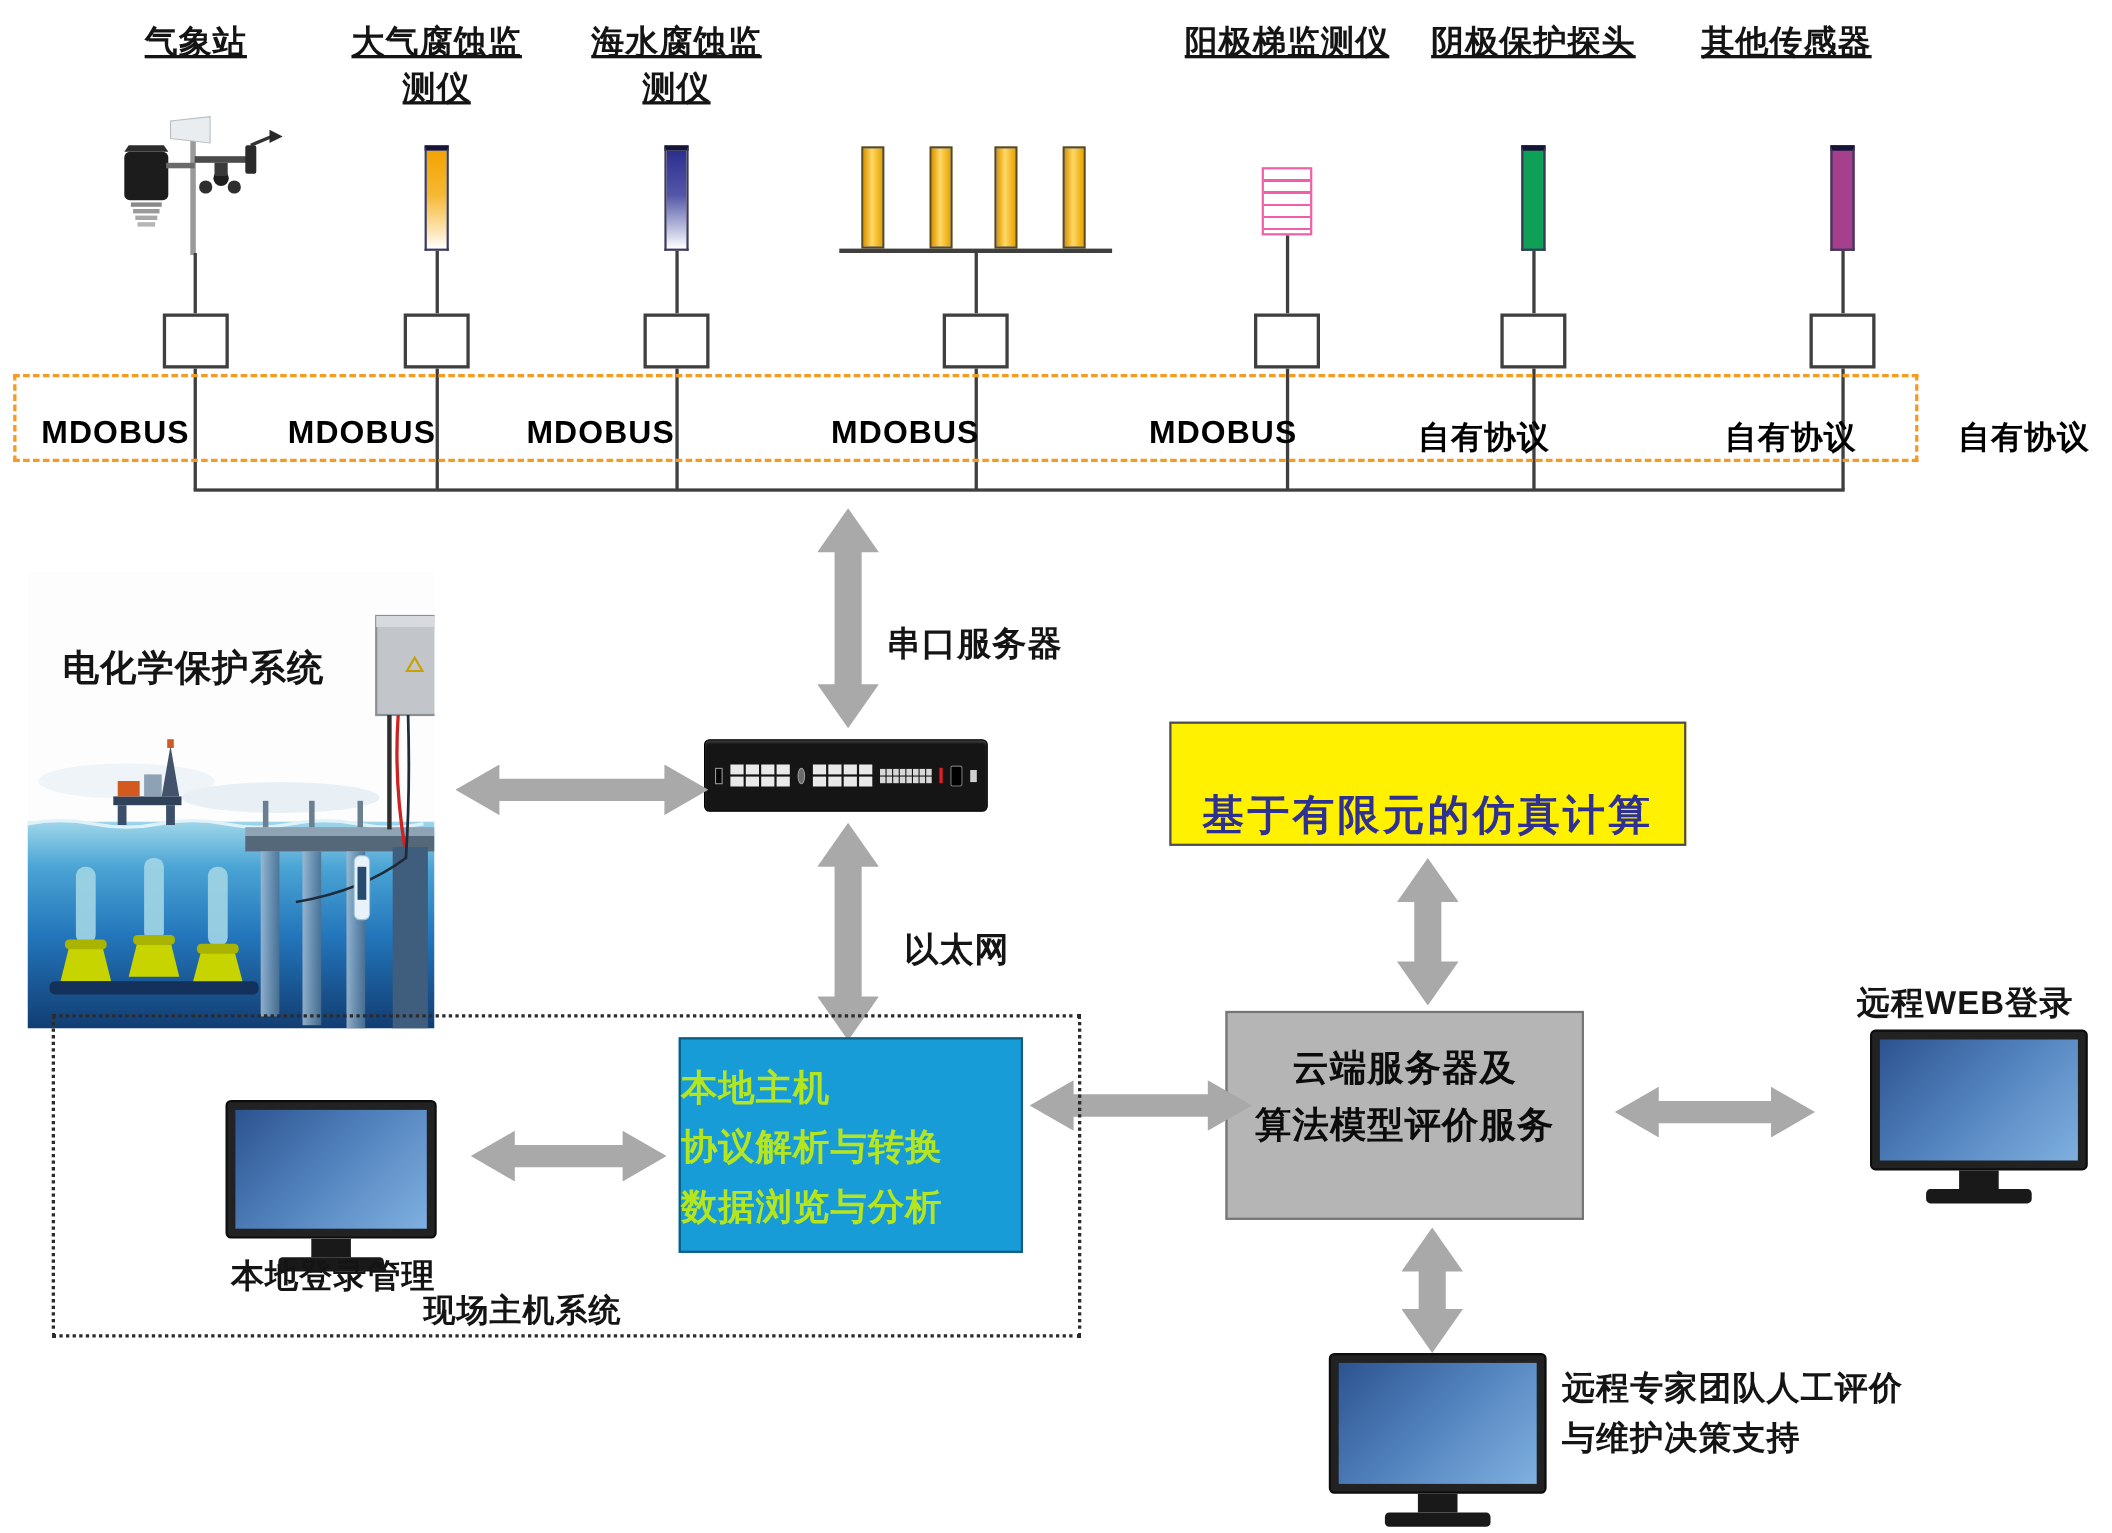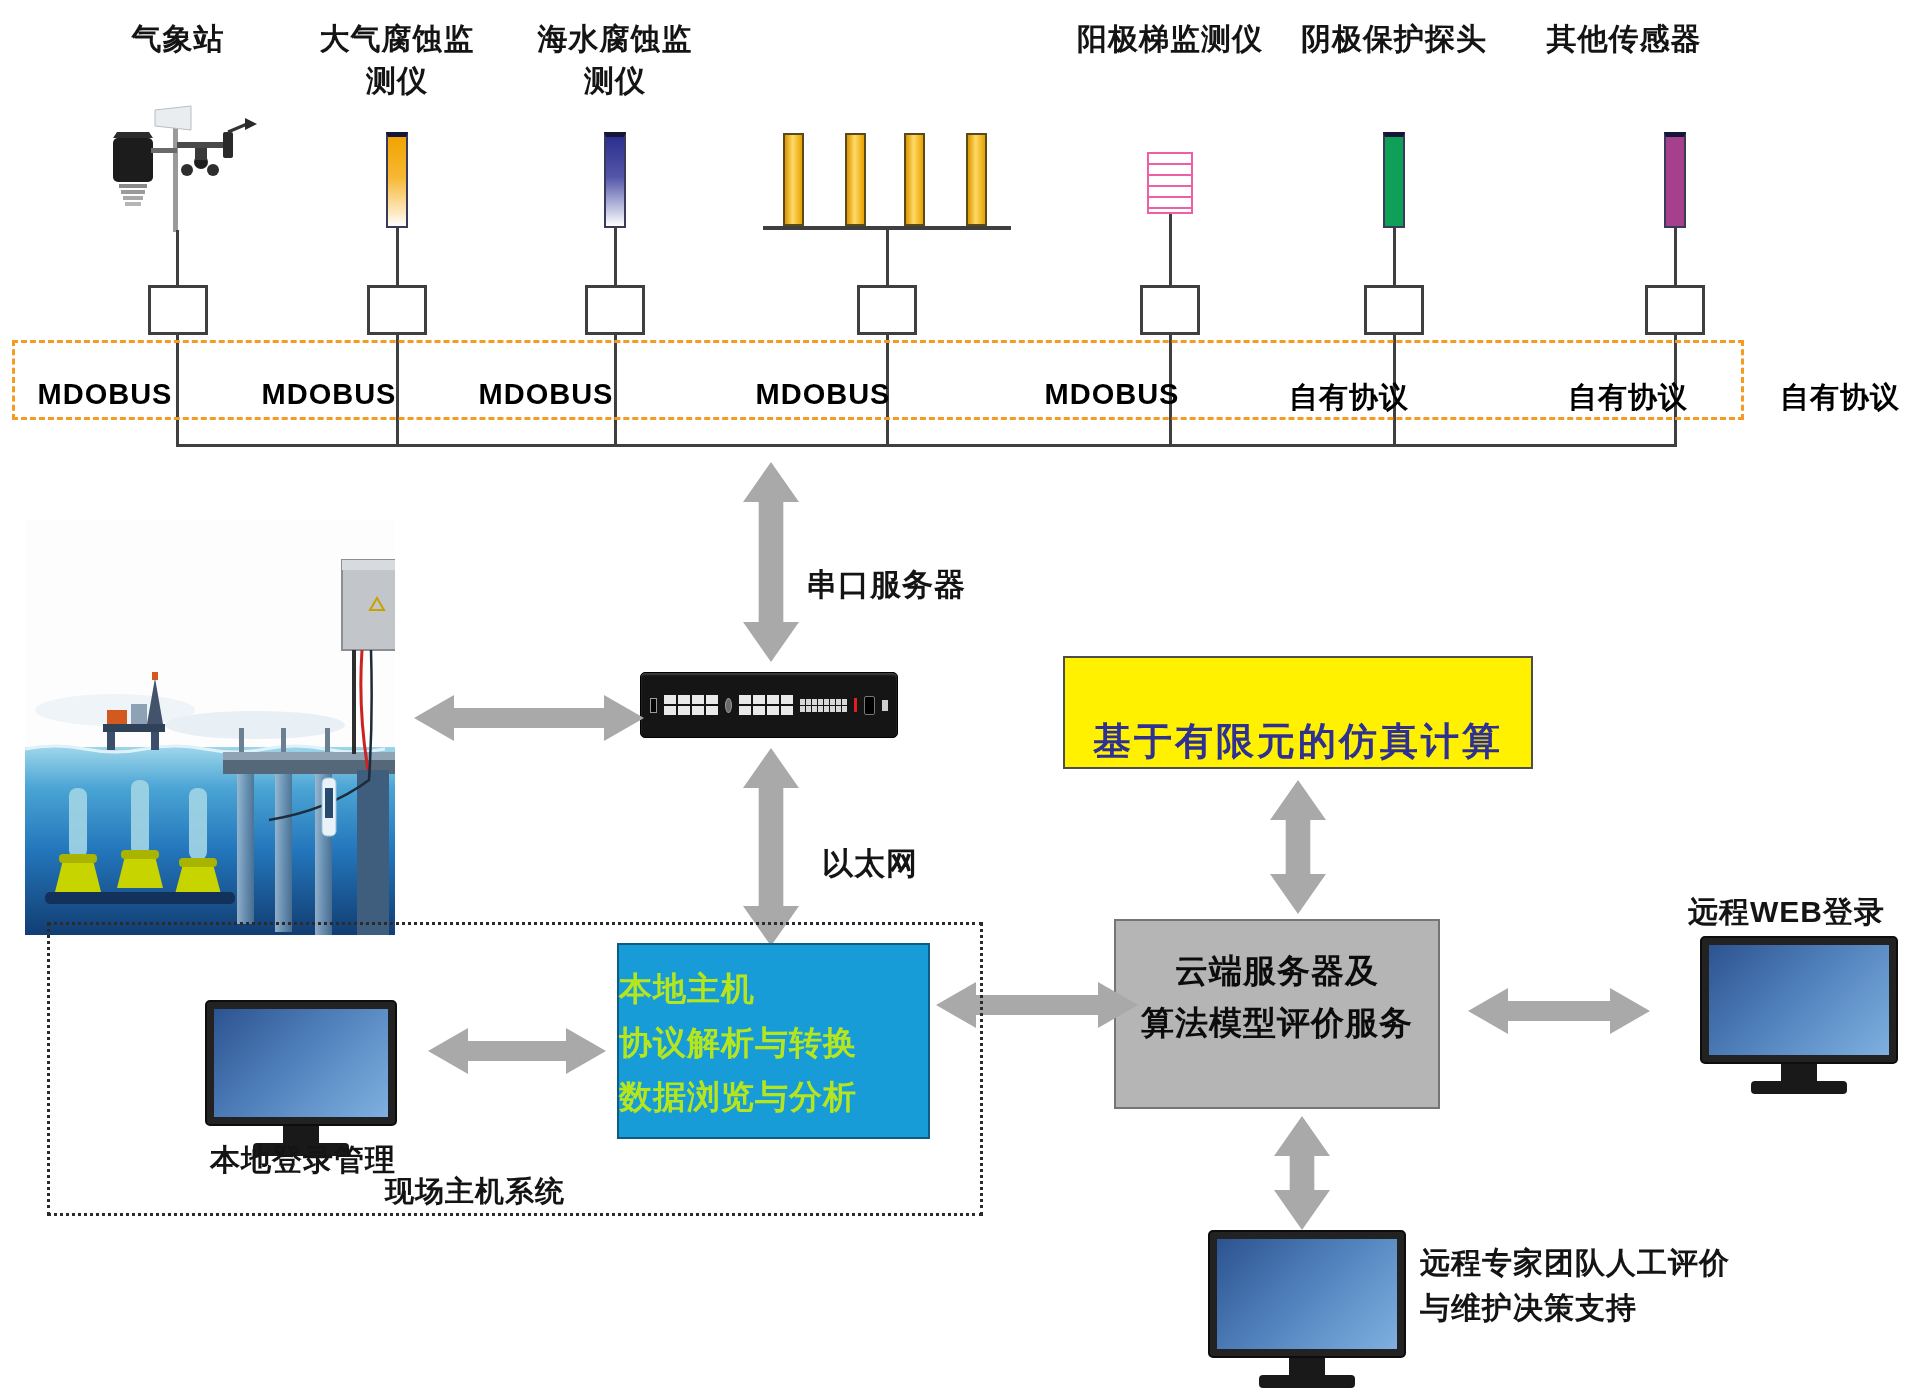--- a/index.html
+++ b/index.html
@@ -1,21 +1,21 @@
 <!DOCTYPE html>
 <html><head>
 <meta charset="utf-8">
 <style>
   html,body{margin:0;padding:0;background:#ffffff;}
   #stage{position:relative;width:1920px;height:1394px;background:#ffffff;overflow:hidden;
          font-family:"Liberation Sans","DejaVu Sans",sans-serif;color:#111;}
   .abs{position:absolute;}
   
   .sensor-label{position:absolute;top:18px;width:340px;text-align:center;
-                font-size:30px;font-weight:600;line-height:42px;color:#141414;letter-spacing:1px;}
+                font-size:30px;font-weight:600;line-height:42px;color:#141414;letter-spacing:1px;text-decoration:underline;}
   .bar{position:absolute;top:132px;width:22px;height:96px;box-sizing:border-box;
        border:2px solid #3a3a5a;border-top:5px solid #15153a;}
   .bar-orange{background:linear-gradient(to bottom,#f2a300 0%,#f6b832 45%,#fde9c0 85%,#ffffff 100%);}
   .bar-blue{background:linear-gradient(to bottom,#2d2f8f 0%,#5356a8 45%,#cdd0e6 85%,#ffffff 100%);}
   .bar-green{background:#0fa058;}
   .bar-purple{background:#a63f8c;}
   .rebar{position:absolute;top:133px;width:21px;height:93px;box-sizing:border-box;border:2px solid #5a4a1a;
          background:linear-gradient(90deg,#dc9500 0%,#ffd966 45%,#e8a300 100%);}
   .rebar-base{position:absolute;top:226px;height:4px;background:#3f3f3f;}
   .anode-ladder{position:absolute;top:152px;width:46px;height:62px;box-sizing:border-box;
@@ -287,20 +287,21 @@
         <rect x="4" y="330" width="38" height="9" rx="4" fill="#a8b400"></rect>
       </g>
       <g transform="translate(150,6)">
         <rect x="14" y="262" width="18" height="72" rx="8" fill="#9fd4e4" opacity="0.92"></rect>
         <polygon points="0,368 46,368 38,338 8,338" fill="#c8d400"></polygon>
         <rect x="4" y="332" width="38" height="9" rx="4" fill="#a8b400"></rect>
       </g>
       <rect x="20" y="372" width="190" height="12" rx="5" fill="#13315a"></rect>
     </g>
   </svg>
+  <div class="cn-label" style="left:57px;top:585px;font-size:33px;font-weight:700;">电化学保护系统</div>
 
   <div class="sim-box">
     <span>基于有限元的仿真计算</span>
   </div>
   <div class="arrow arrow-v" style="left:1270px;top:780px;width:56px;height:134px;"></div>
 
   <div class="cloud-box">
     <div>云端服务器及</div>
     <div>算法模型评价服务</div>
   </div>

